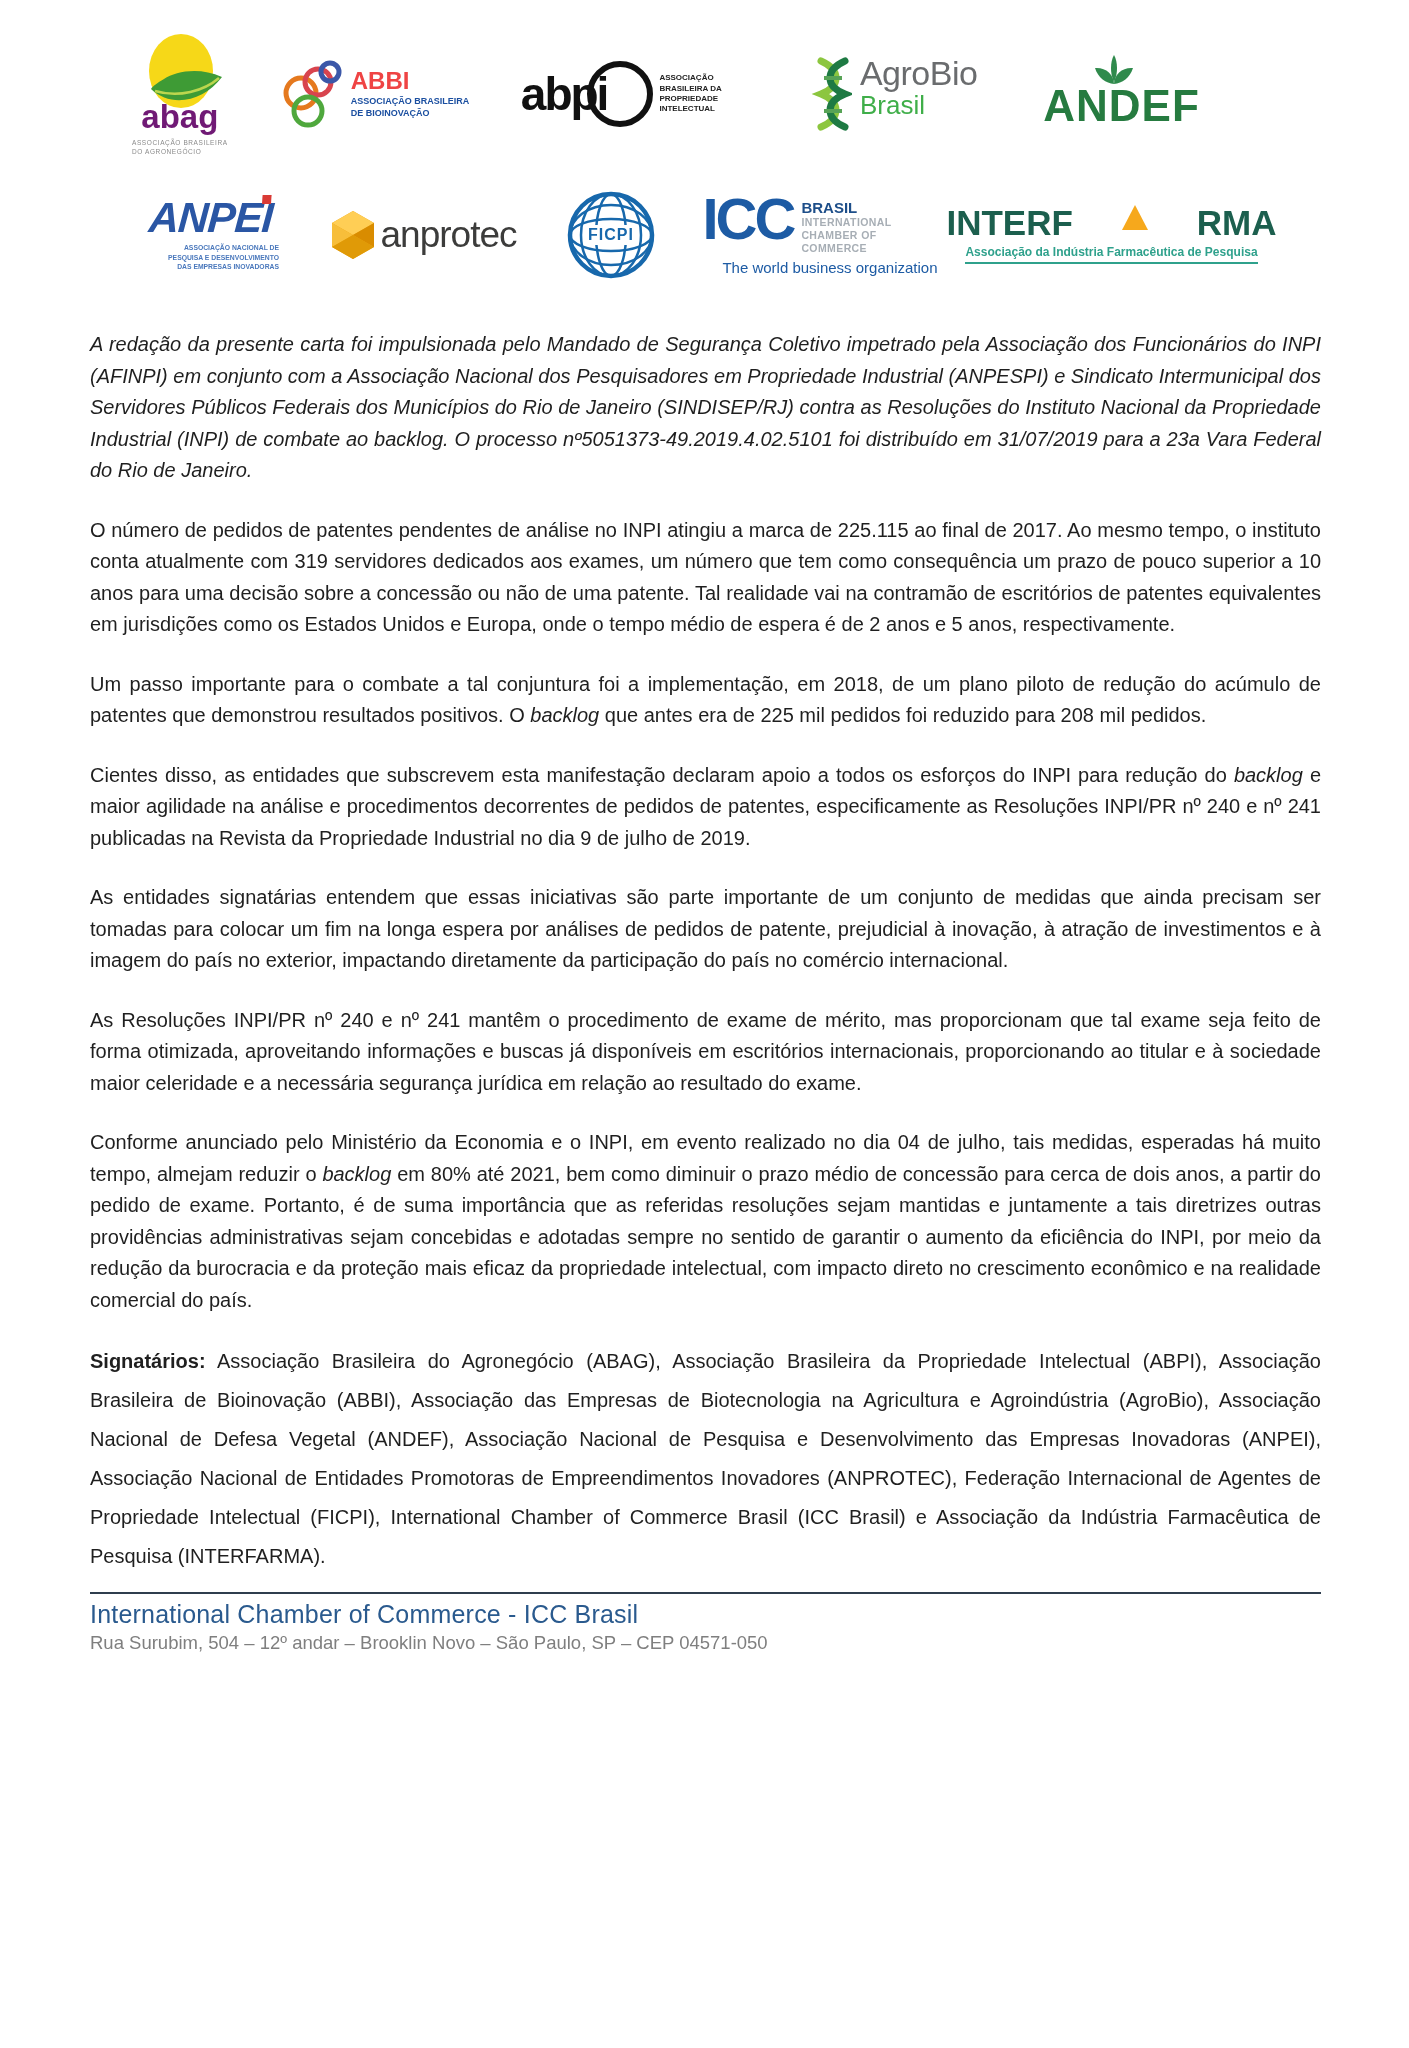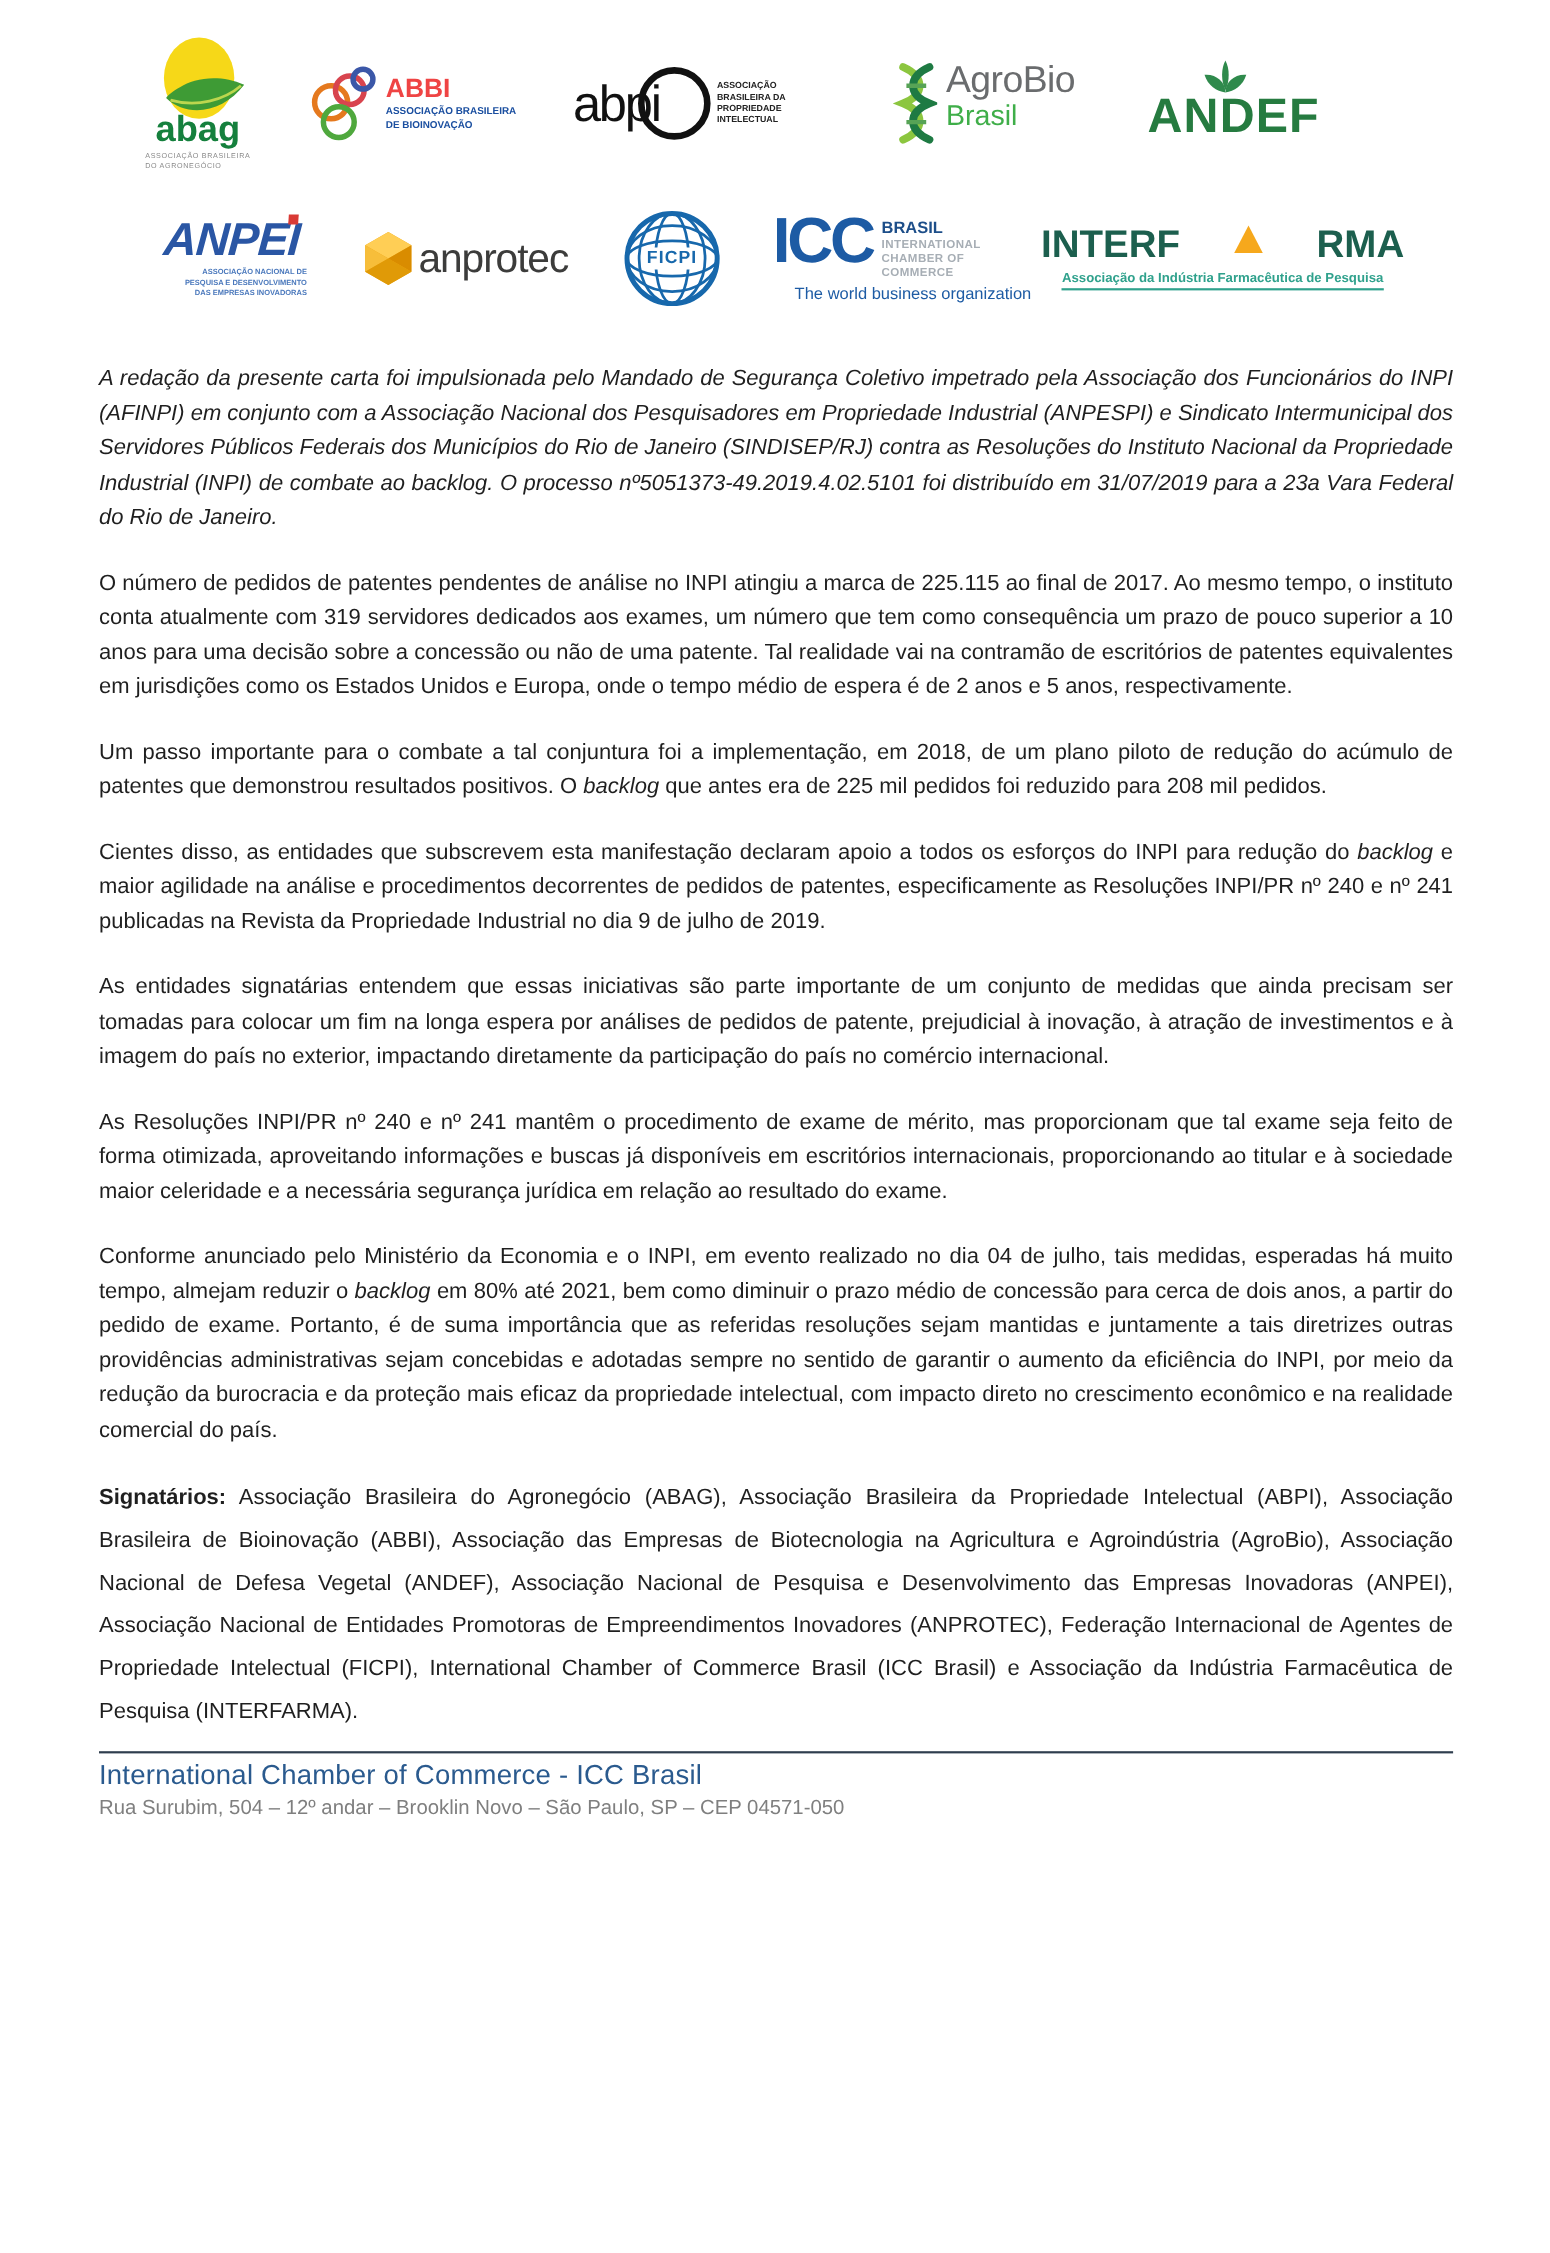--- a/index.html
+++ b/index.html
@@ -12,33 +12,33 @@
   }
 
   
   .logos { padding-top:30px; }
   .logo-row { display:flex; align-items:center; justify-content:space-between; }
   .row1 { padding:0 215px 0 132px; min-height:128px; }
   .row2 { padding:0 170px 0 138px; margin-top:24px; min-height:105px; }
   .logo { flex:0 0 auto; display:flex; flex-direction:column; align-items:center; }
 
   
-  .abag-word { font-size:33px; font-weight:700; color:#15803d; letter-spacing:0; margin-top:-16px; }
+  .abag-word { font-size:33px; font-weight:700; color:#701a75; letter-spacing:0; margin-top:-16px; }
   .abag-sub { font-size:6.5px; color:#8a8a8a; letter-spacing:.6px; text-align:left; width:100%; line-height:1.35; margin-top:3px; }
 
   
   .abbi { flex-direction:row; align-items:center; width:195px; }
   .abbi-text { margin-left:8px; }
   .abbi-word { font-size:24px; font-weight:700; color:#ef4444; line-height:1; }
   .abbi-sub { font-size:9px; font-weight:600; color:#1B4FA0; line-height:1.3; margin-top:3px; }
 
   
   .abpi { flex-direction:row; align-items:center; width:240px; }
   .abpi-mark { position:relative; display:inline-block; padding-right:30px; }
-  .abpi-word { font-size:46px; font-weight:400; color:#111; letter-spacing:-2px; line-height:1; }
+  .abpi-word { font-size:46px; font-weight:700; color:#111; letter-spacing:-2px; line-height:1; }
   .abpi-circle { position:absolute; right:-18px; top:-12px; }
   .abpi-sub { font-size:8px; font-weight:700; color:#222; line-height:1.3; margin-left:22px; text-align:left; }
 
   
   .agrobio { flex-direction:row; align-items:flex-start; width:190px; }
   .agrobio-text { margin-left:8px; }
   .agrobio-word { font-size:34px; font-weight:400; color:#6A6C6E; letter-spacing:-.5px; line-height:1; }
   .agrobio-sub { font-size:26px; font-weight:500; color:#3FAE49; line-height:1; margin-top:2px; }
 
   

